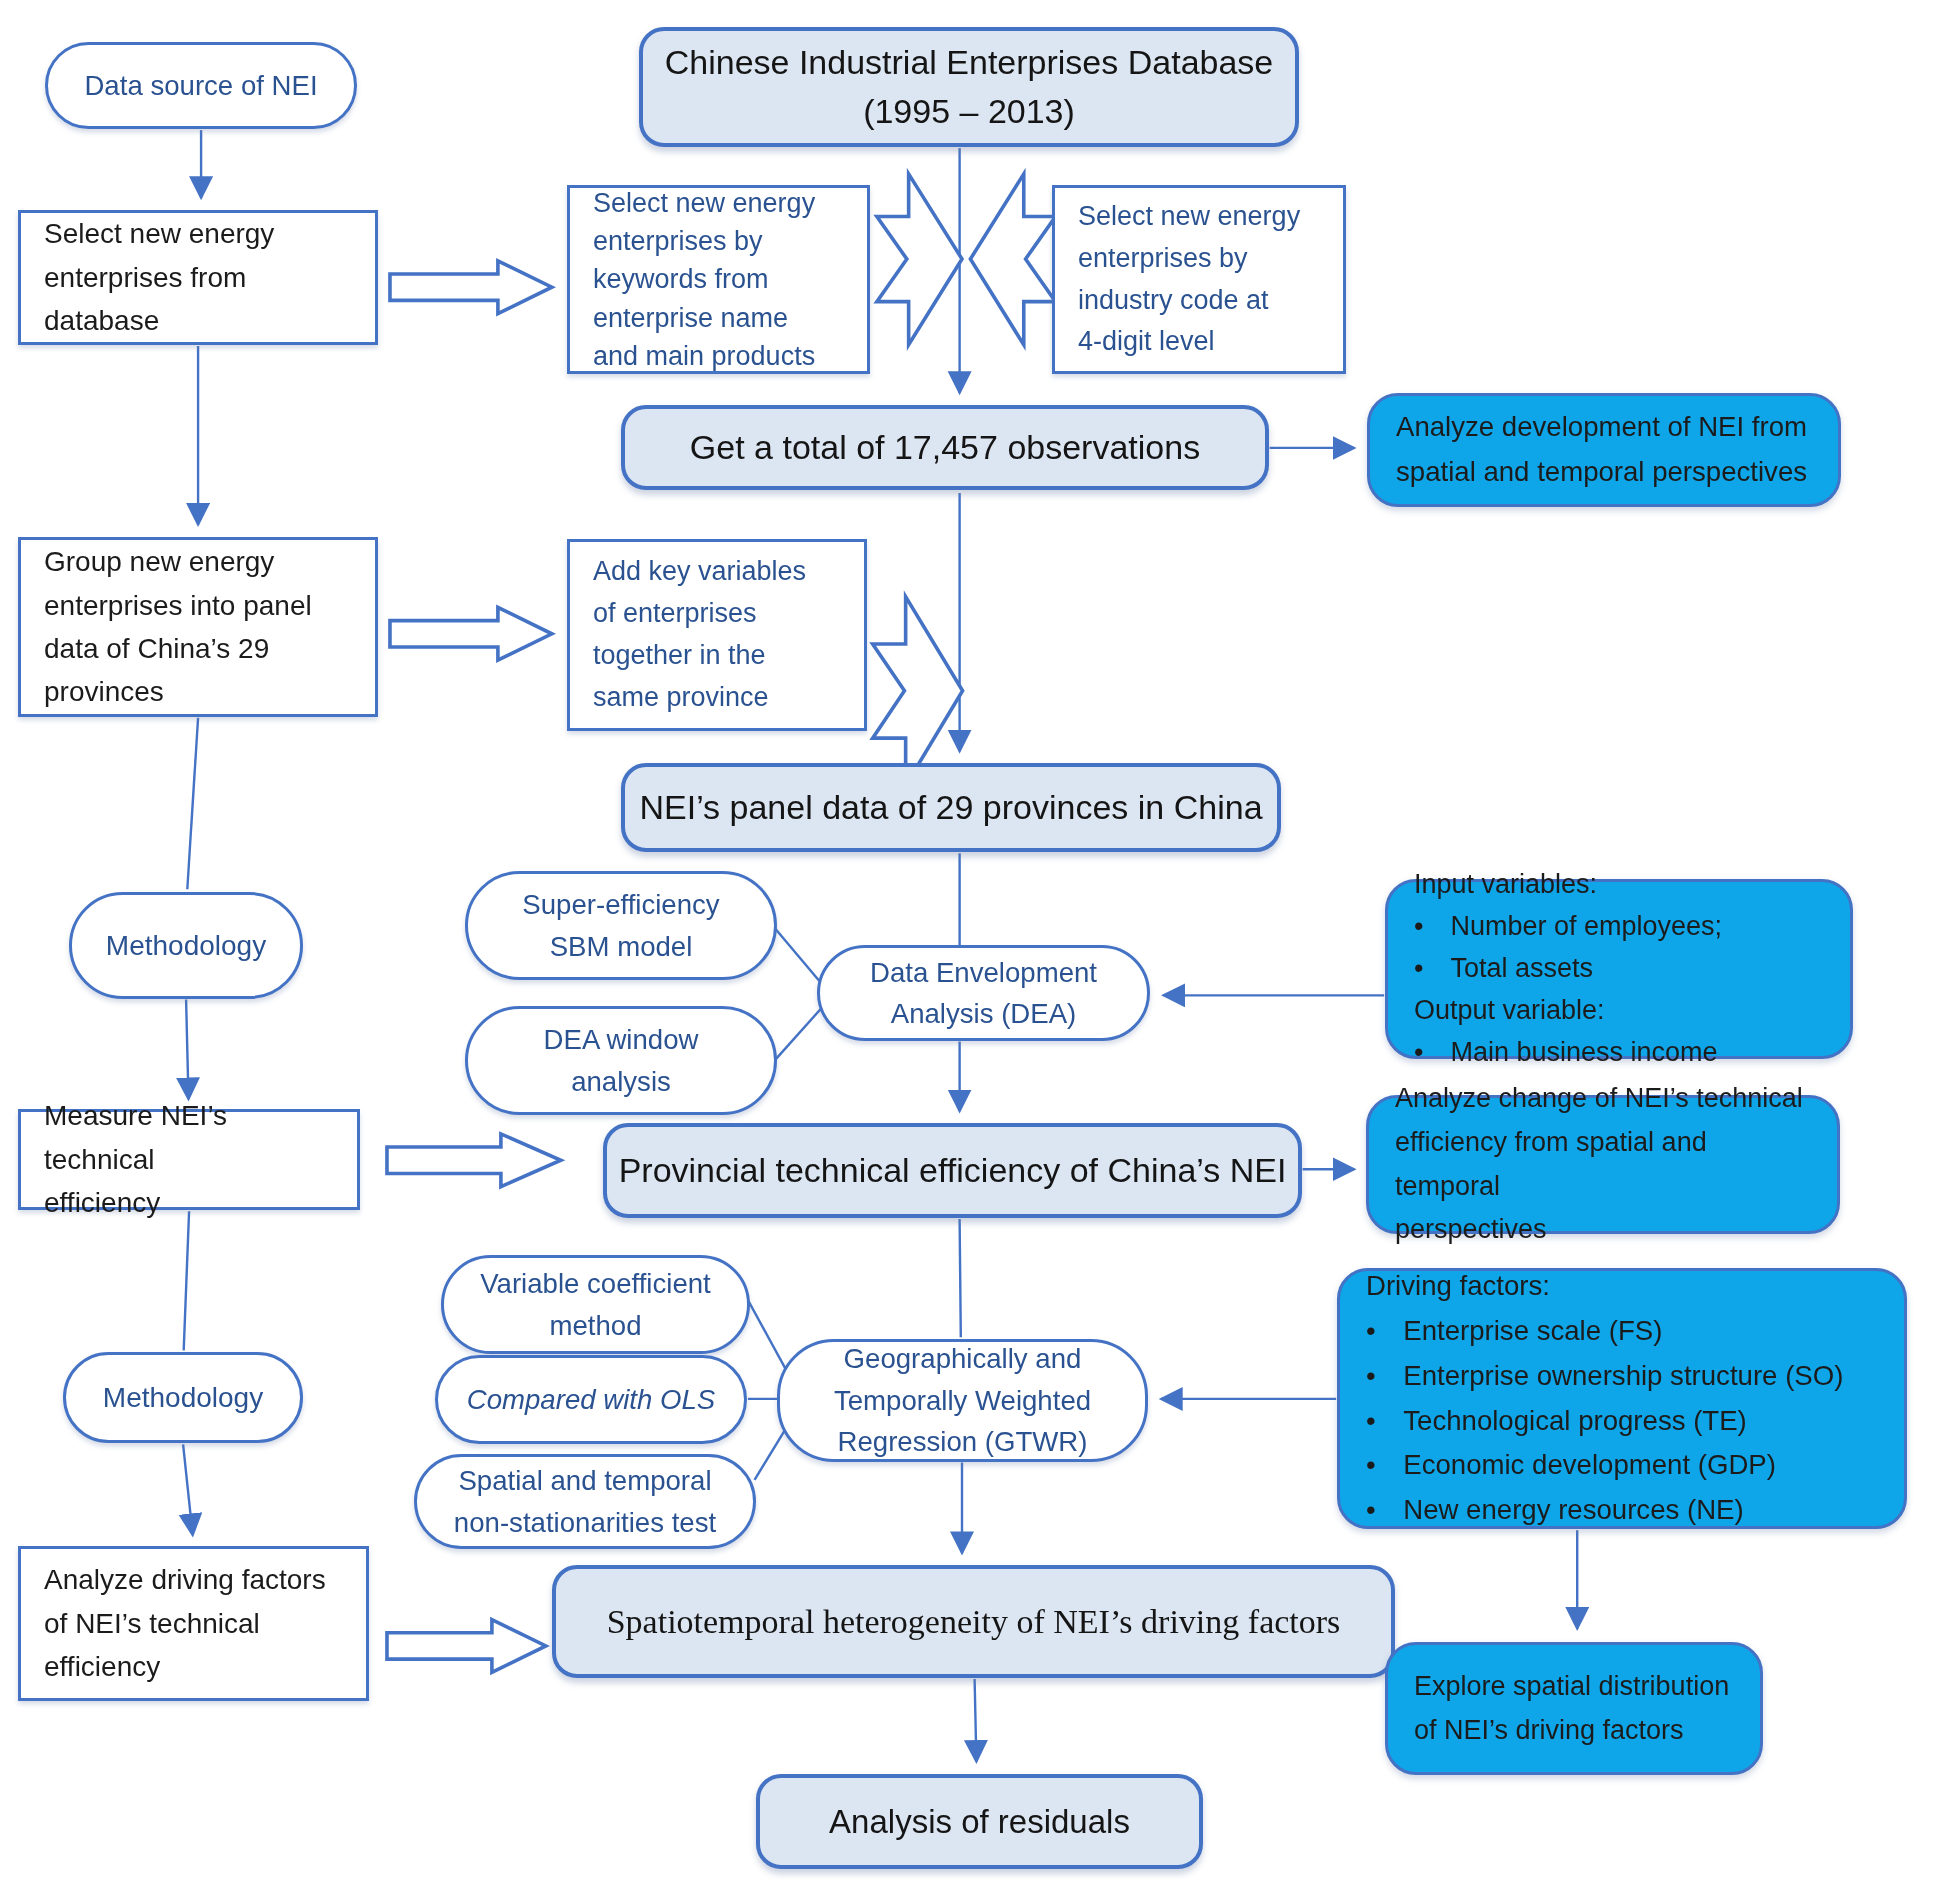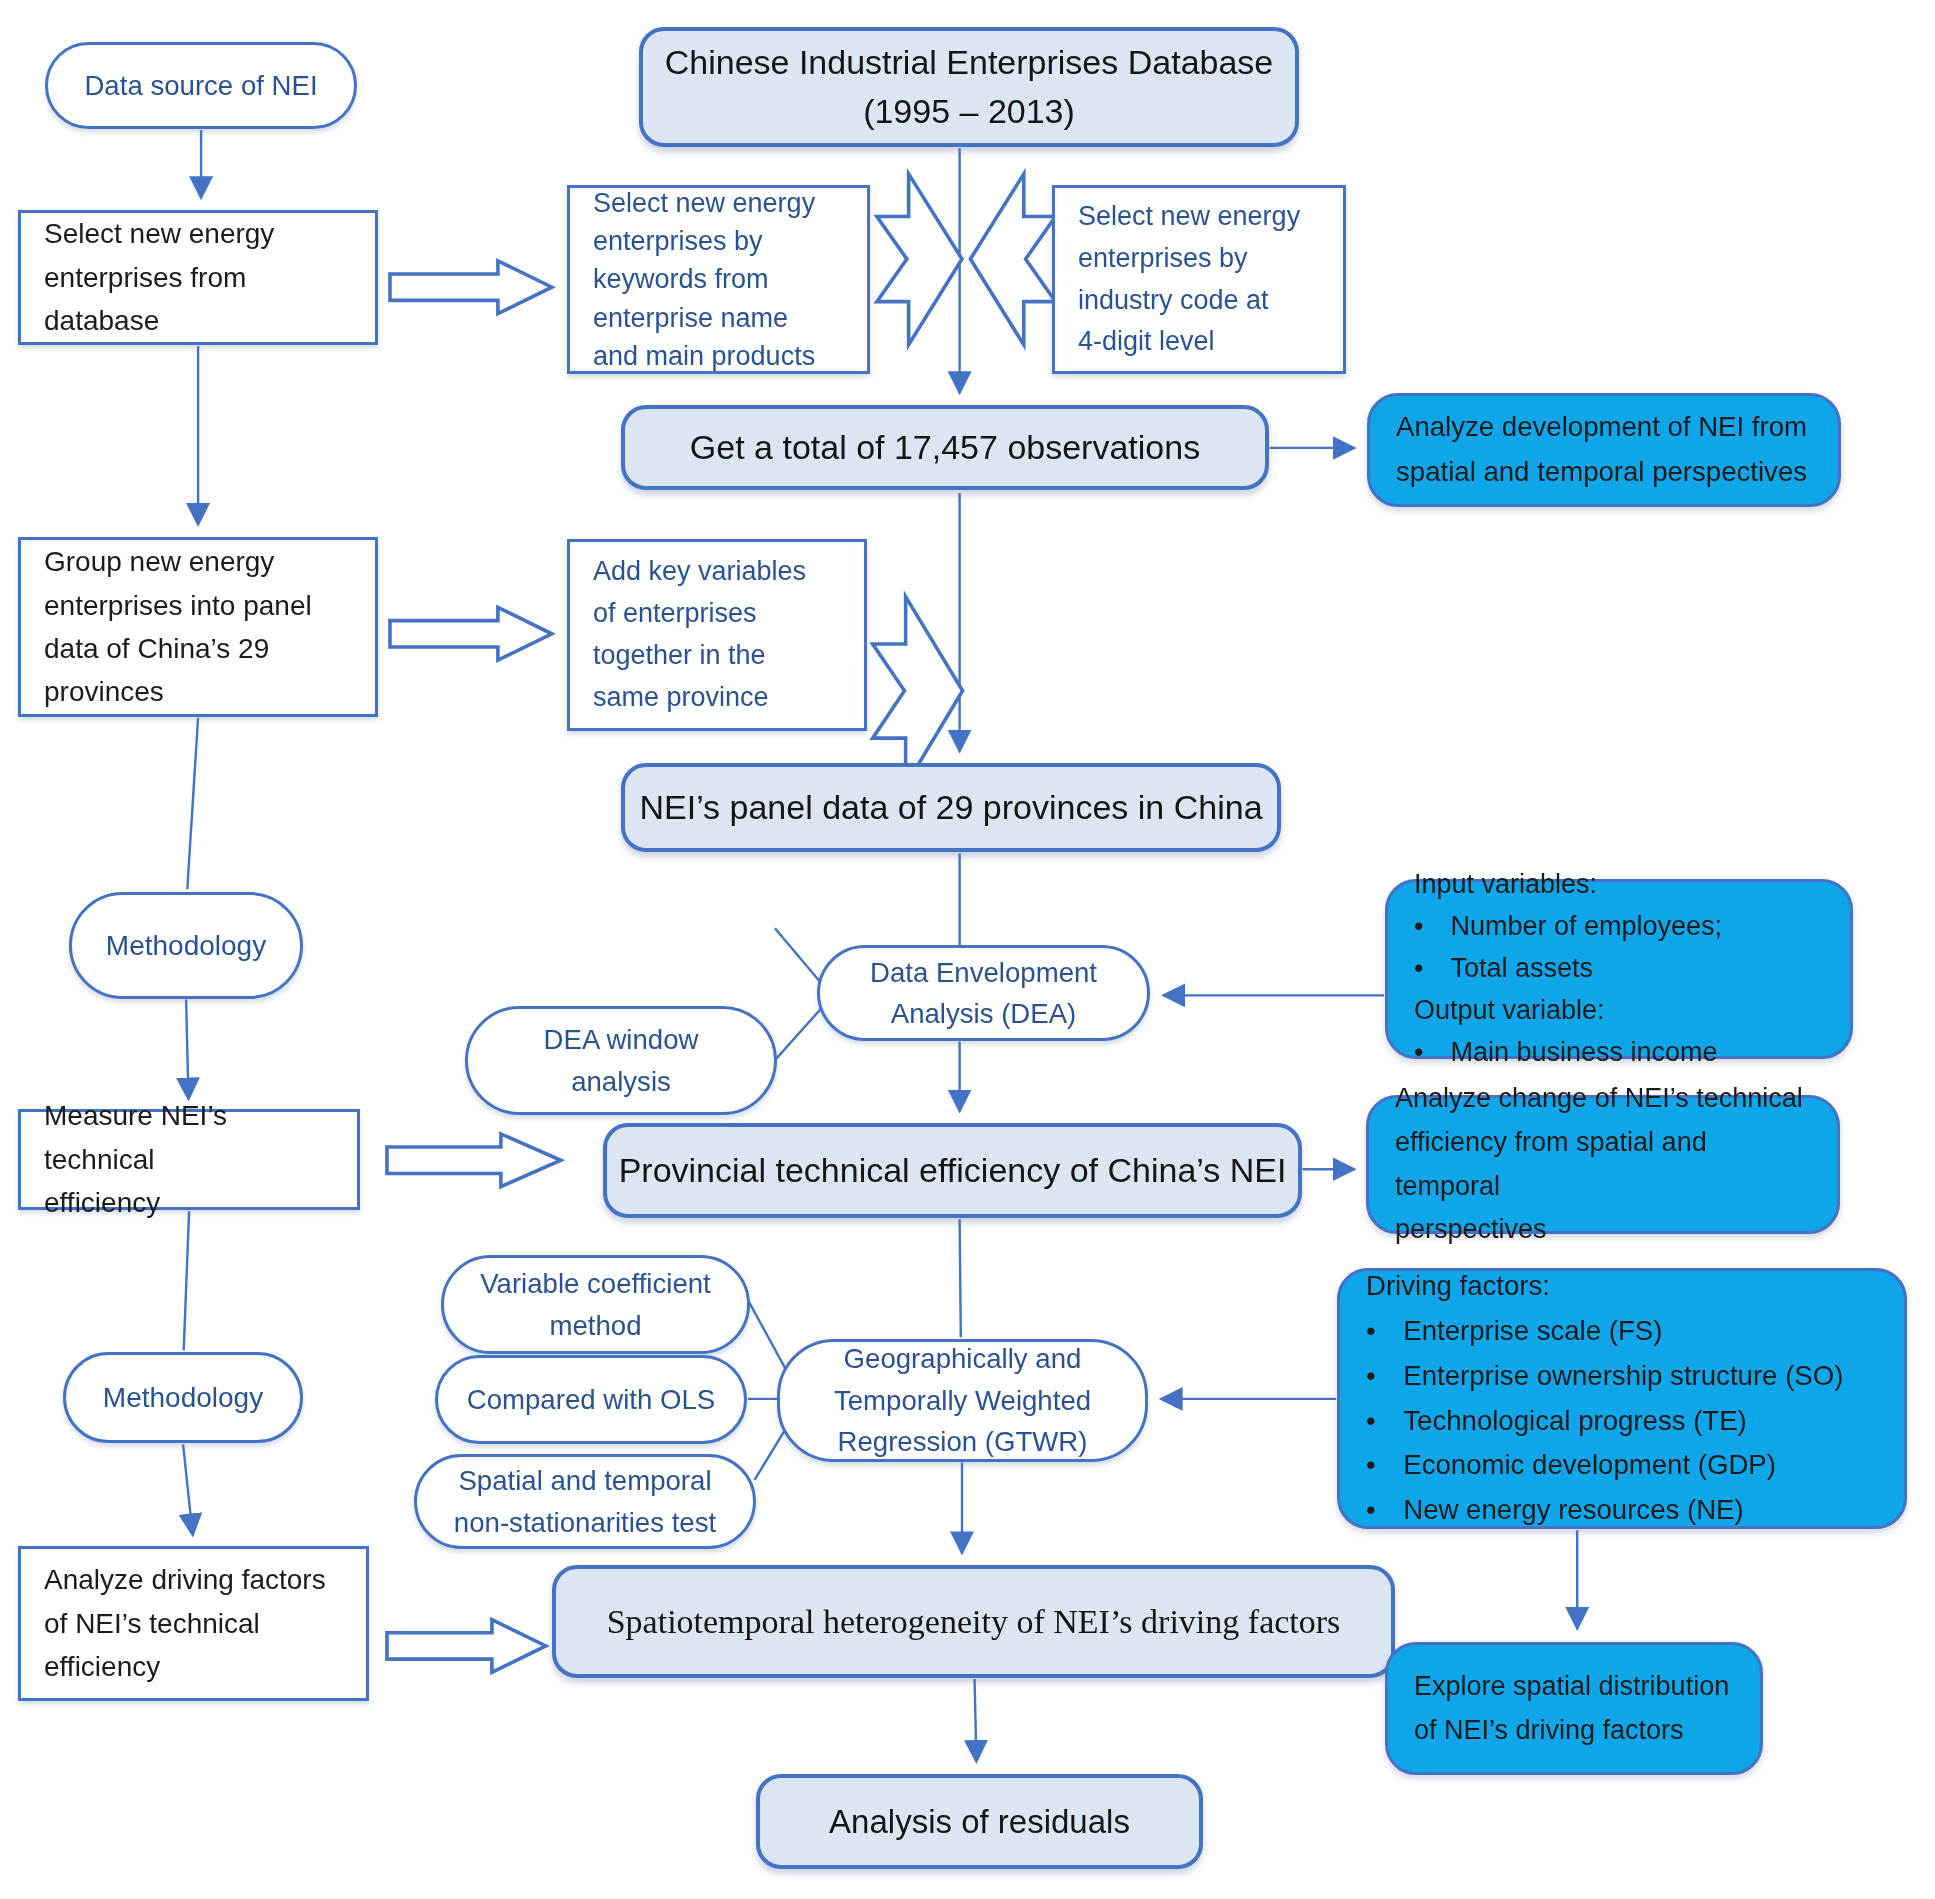--- a/index.html
+++ b/index.html
@@ -160,41 +160,45 @@
     <div class="txt">Add key variables
 of enterprises
 together in the
 same province</div>
   </div>
 
   <div class="node filled" style="left:621px;top:763px;width:660px;height:89px;">
     <div class="txt">NEI’s panel data of 29 provinces in China</div>
   </div>
 
+  <div class="node stadium" style="left:465px;top:871px;width:312px;height:109px;">
+    <div class="txt">Super-efficiency
+SBM model</div>
+  </div>
 
   <div class="node stadium" style="left:465px;top:1006px;width:312px;height:109px;">
     <div class="txt">DEA window
 analysis</div>
   </div>
 
   <div class="node stadium" style="left:817px;top:945px;width:333px;height:96px;border-radius:51px;">
     <div class="txt">Data Envelopment
 Analysis (DEA)</div>
   </div>
 
   <div class="node filled" style="left:603px;top:1123px;width:699px;height:95px;">
     <div class="txt">Provincial technical efficiency of China’s NEI</div>
   </div>
 
   <div class="node stadium" style="left:441px;top:1255px;width:309px;height:99px;">
     <div class="txt">Variable coefficient
 method</div>
   </div>
 
-  <div class="node stadium" style="left:435px;top:1355px;width:312px;height:89px;">
+  <div class="node stadium" style="left:435px;top:1355px;width:312px;height:89px;font-style:italic;">
     <div class="txt">Compared with OLS</div>
   </div>
 
   <div class="node stadium" style="left:414px;top:1454px;width:342px;height:95px;">
     <div class="txt">Spatial and temporal
 non-stationarities test</div>
   </div>
 
   <div class="node stadium" style="left:777px;top:1339px;width:371px;height:123px;border-radius:57px;">
     <div class="txt">Geographically and

